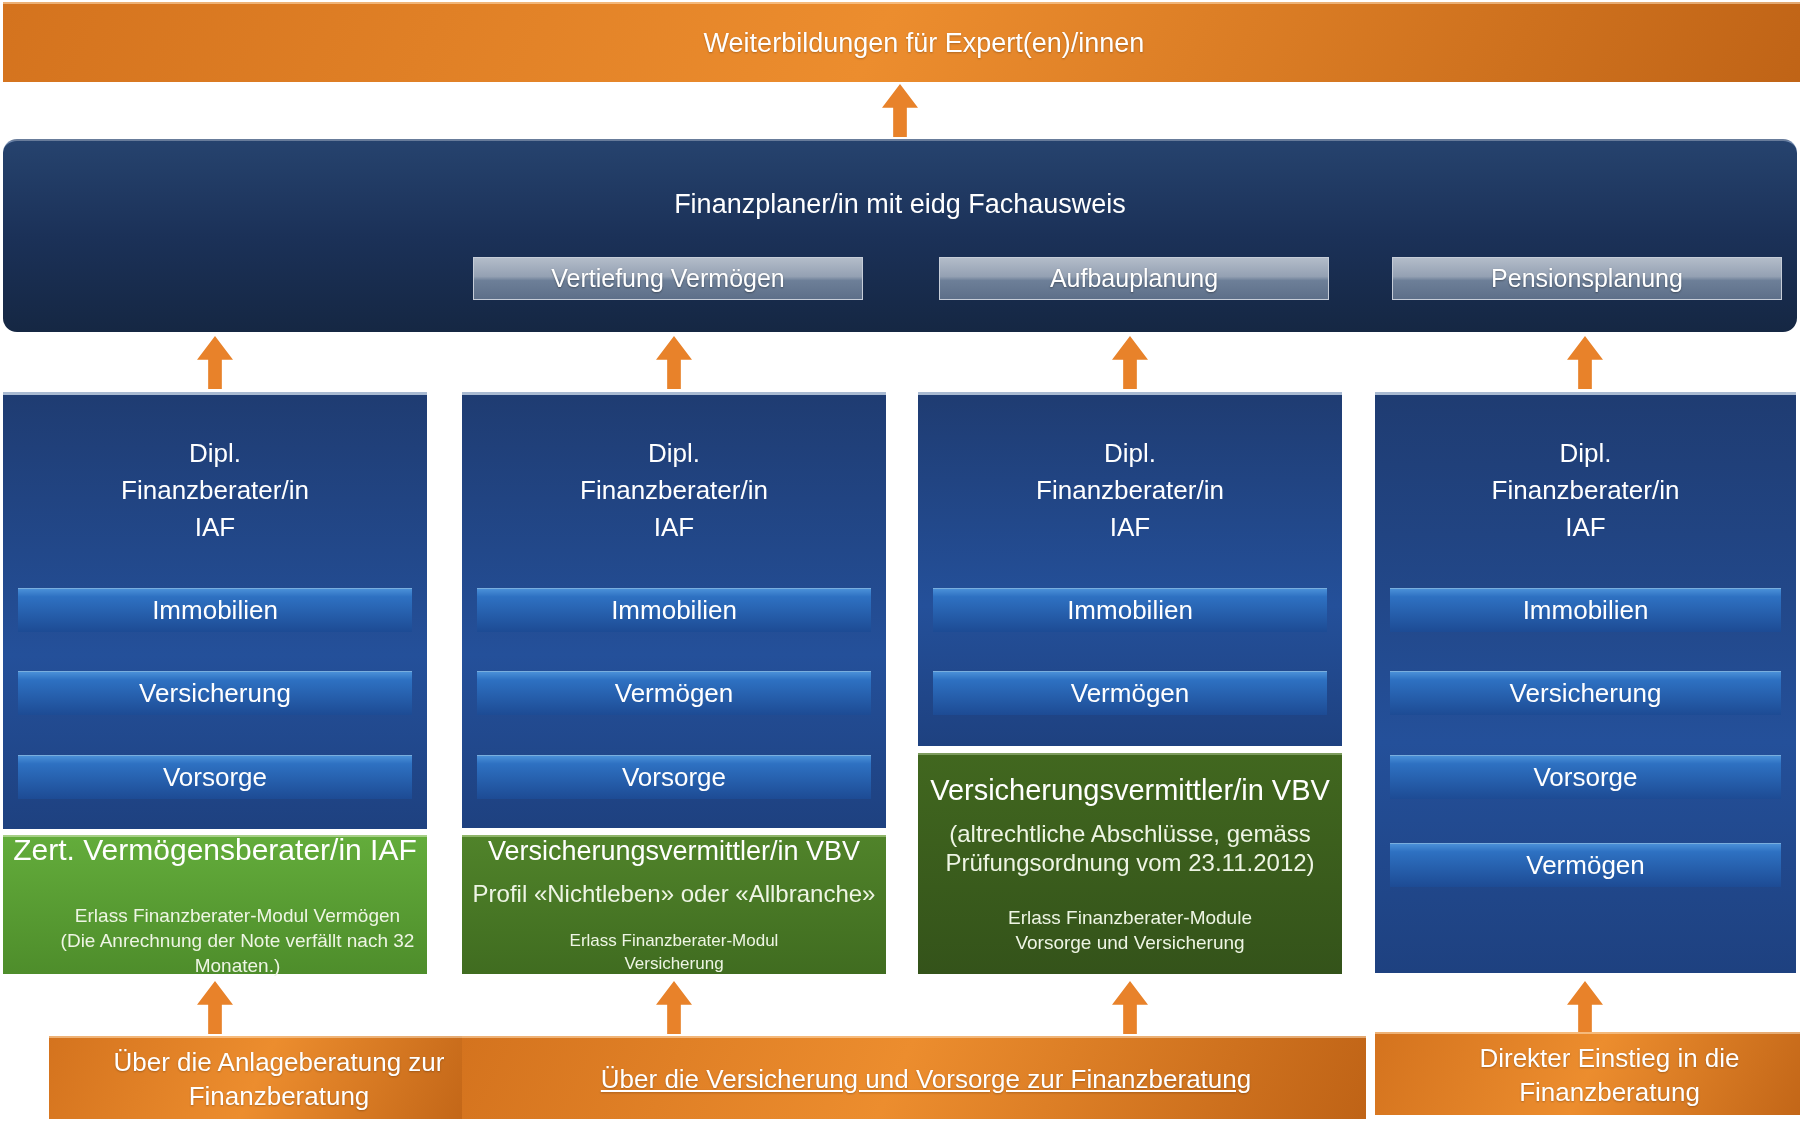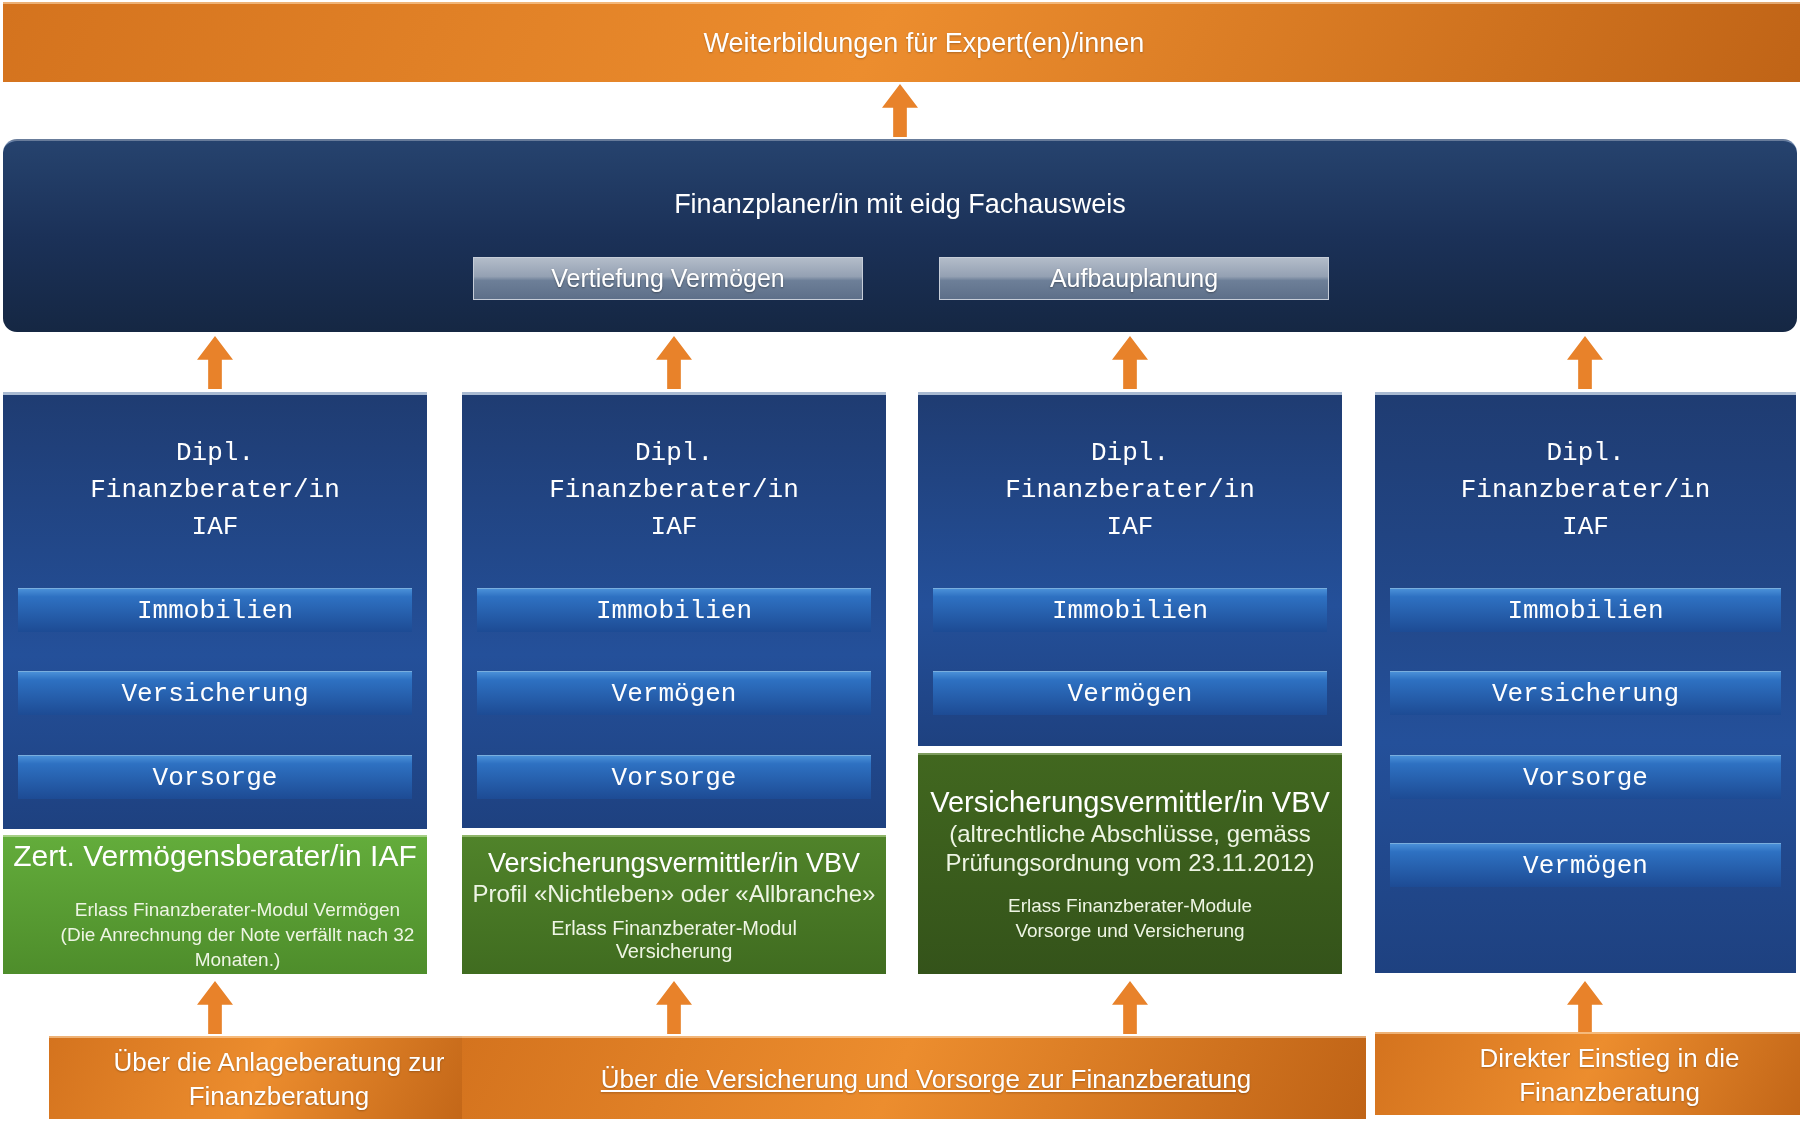--- a/index.html
+++ b/index.html
@@ -25,34 +25,34 @@
   .navy-title { left:0; right:0; top:48px; font-size:27px; text-align:center; }
 
   .gray-btn {
     background:linear-gradient(180deg,#b3bcc9 0%,#94a1b3 45%,#6d7f98 55%,#5d6f89 100%);
     border:1px solid #c6cdd8; box-sizing:border-box;
     font-size:25px; text-shadow:0 1px 2px rgba(0,0,0,.35);
   }
 
   .blue-box {
     background:linear-gradient(180deg,#1f3c72 0%,#24509a 60%,#1e4180 100%);
-    border-top:3px solid #a9bad2; box-sizing:border-box;font-family:Liberation Mono, monospace;
+    border-top:3px solid #a9bad2; box-sizing:border-box;
   }
   .diploma { left:0; right:0; top:40px; font-size:26px; line-height:37px;
     white-space:pre-line; text-align:center; }
 
   .pill {
     left:15px; right:15px; height:44px;
     background:linear-gradient(180deg,#4a90d8 0%,#2e71c2 18%,#1d4b94 100%);
     border-top:1px solid #79aede; box-sizing:border-box;
     font-size:26px;
   }
 
   .green-box { box-sizing:border-box; display:flex; flex-direction:column;
-    align-items:center; justify-content:center; text-align:center; }
+    align-items:center; justify-content:center; text-align:center;gap:12px; }
   .green-1 { background:linear-gradient(180deg,#63ac3b 0%,#4e8d2b 100%); border-top:2px solid #a6cf87; }
   .green-2 { background:linear-gradient(180deg,#50832a 0%,#406c20 100%); border-top:2px solid #8fb56a; }
   .green-3 { background:linear-gradient(180deg,#41671f 0%,#34531a 100%); border-top:2px solid #7d9c5e; }
   .green-title-lg { font-size:30px; }
   .green-title-md { font-size:27px; }
   .green-sub { font-size:24px; line-height:29px; white-space:pre-line; color:#eef5e4; }
   .green-small { font-size:19px; line-height:25px; white-space:pre-line; color:#eef5e4; }
 
   .arrow-up {
     width:36px; height:53px; background:#e8822a;
@@ -73,20 +73,23 @@
 
   <div class="abs arrow-up" style="left:882px;top:84px;"></div>
 
   <div class="abs navy-box" style="left:3px;top:139px;width:1794px;height:191px;border-radius:14px;">
     <div class="abs navy-title">Finanzplaner/in mit eidg Fachausweis</div>
     <div class="abs gray-btn center-flex" style="left:470px;top:116px;width:390px;height:43px;">
       <span>Vertiefung Vermögen</span>
     </div>
     <div class="abs gray-btn center-flex" style="left:936px;top:116px;width:390px;height:43px;">
       <span>Aufbauplanung</span>
+    </div>
+    <div class="abs gray-btn center-flex" style="left:1389px;top:116px;width:390px;height:43px;">
+      <span>Pensionsplanung</span>
     </div>
   </div>
 
   <div class="abs arrow-up" style="left:197px;top:336px;"></div>
   <div class="abs arrow-up" style="left:656px;top:336px;"></div>
   <div class="abs arrow-up" style="left:1112px;top:336px;"></div>
   <div class="abs arrow-up" style="left:1567px;top:336px;"></div>
 
   <div class="abs blue-box" style="left:3px;top:392px;width:424px;height:437px;">
     <div class="abs diploma">Dipl.
@@ -150,21 +153,21 @@
 
   <div class="abs green-box green-1" style="left:3px;top:835px;width:424px;height:139px;">
     <div class="green-title-lg">Zert. Vermögensberater/in IAF</div>
     <div class="green-small" style="margin-top:24px;padding-left:45px;">Erlass Finanzberater-Modul  Vermögen
 (Die Anrechnung der Note verfällt nach 32 Monaten.)</div>
   </div>
 
   <div class="abs green-box green-2" style="left:462px;top:835px;width:424px;height:139px;">
     <div class="green-title-md">Versicherungsvermittler/in VBV</div>
     <div class="green-sub">Profil «Nichtleben» oder «Allbranche»</div>
-    <div class="green-small" style="margin-top:9px;font-size:20px;line-height:23px;">Erlass Finanzberater-Modul
+    <div class="green-small" style="margin-top:9px;font-size:17px;line-height:23px;">Erlass Finanzberater-Modul
 Versicherung</div>
   </div>
 
   <div class="abs green-box green-3" style="left:918px;top:753px;width:424px;height:221px;">
     <div class="green-title-md" style="font-size:29px;">Versicherungsvermittler/in VBV</div>
     <div class="green-sub">(altrechtliche Abschlüsse, gemäss
 Prüfungsordnung vom 23.11.2012)</div>
     <div class="green-small" style="margin-top:16px;">Erlass Finanzberater-Module
 Vorsorge und Versicherung</div>
   </div>

